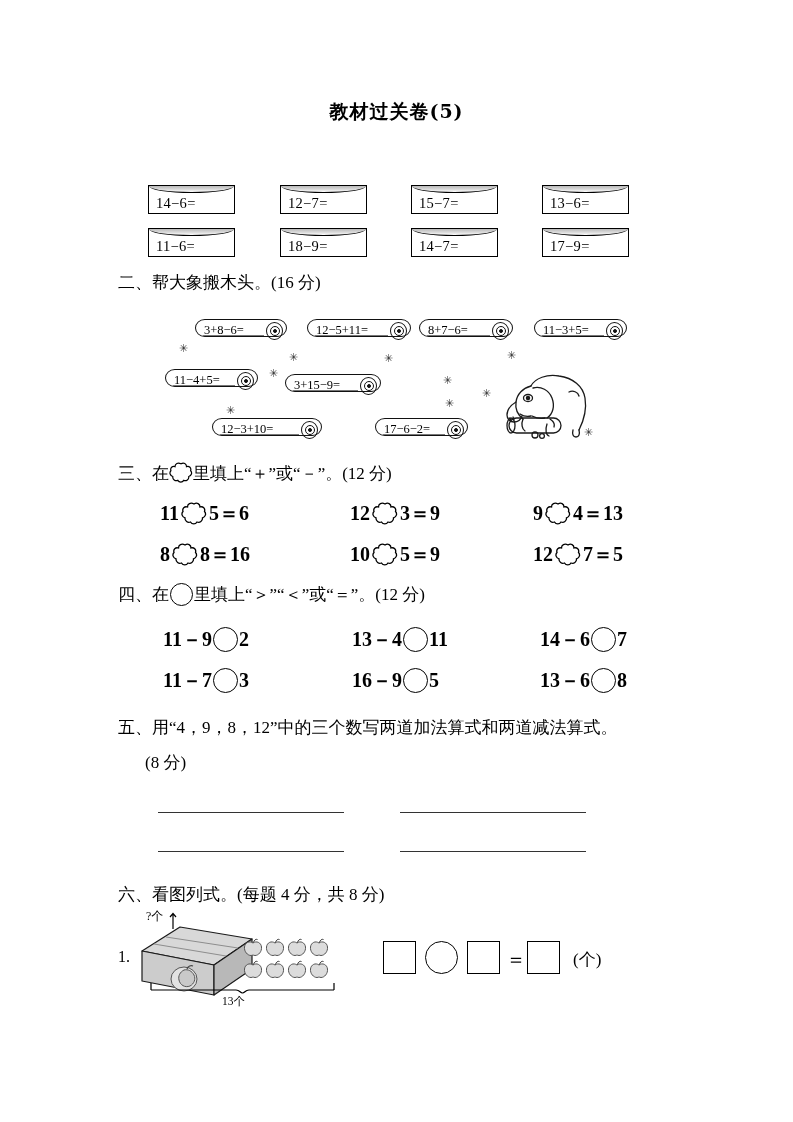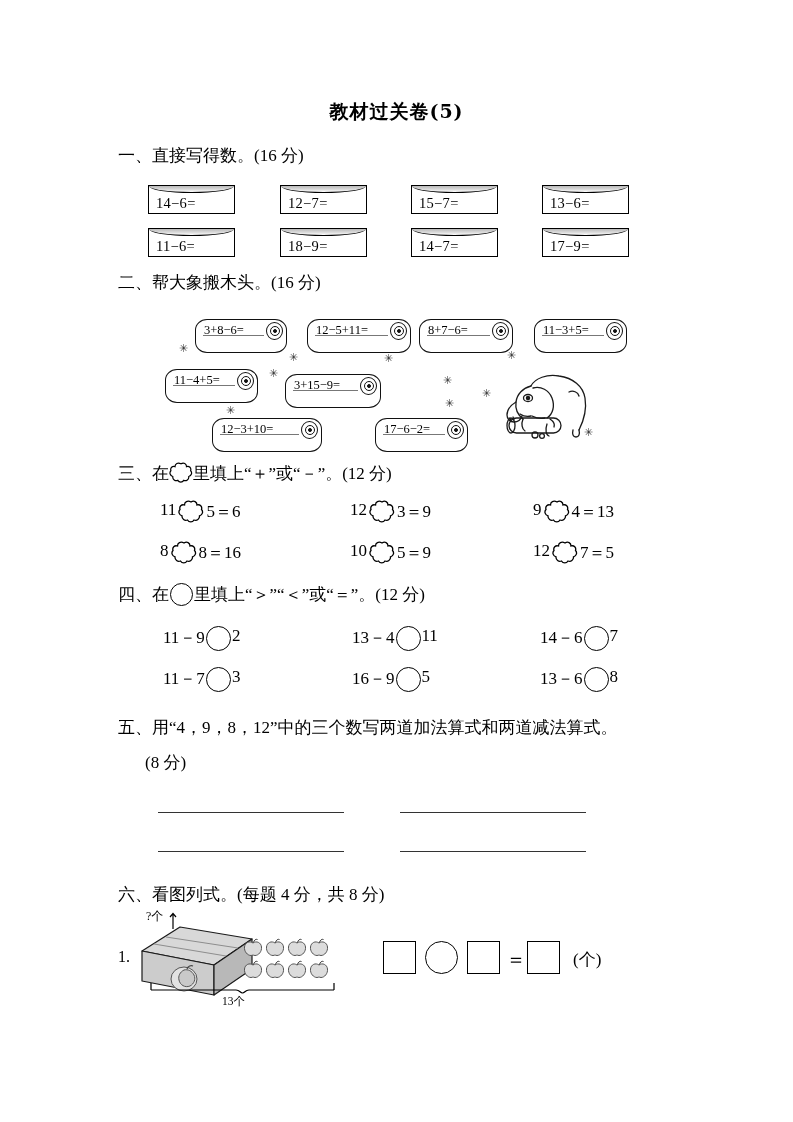--- a/index.html
+++ b/index.html
@@ -65,21 +65,21 @@
     position: absolute;
     left: 7px;
     top: 9px;
     font-size: 14.5px;
     letter-spacing: 0.3px;
   }
 
   
   .log {
     position: absolute;
-    height: 34px;
+    height: 18px;
     border: 1.3px solid #111;
     border-radius: 12px / 11px;
     background: #fff;
     box-sizing: border-box;
   }
   .log .expr {
     position: absolute;
     left: 8px;
     top: 3px;
     font-size: 12.5px;
@@ -123,24 +123,25 @@
     text-align: center;
   }
 
   .elephant {
     position: absolute;
   }
 
   
   .qrow {
     position: absolute;
-    font-size: 17px;
+    font-size: 20px;
     white-space: nowrap;
     display: flex;
-    align-items: flex-start;
+    align-items: center;
+    font-weight: bold;
   }
   .flower {
     display: inline-block;
     width: 26px;
     height: 24px;
     margin: 0 2px;
     vertical-align: middle;
   }
   .circ {
     display: inline-block;
@@ -219,21 +220,20 @@
     font-size: 17px;
   }
 </style>
 </head>
 <body>
 
 <div class="page">
 
   <div class="doc-title">教材过关卷(5)</div>
 
-  <div class="sec-head" style="top:145px">一、直接写得数。(16 分)</div>
 
   <div class="calcbox" style="left:148px; top:185px">
     <div class="shade"></div>
     <div class="expr">14−6=</div>
   </div>
   <div class="calcbox" style="left:280px; top:185px">
     <div class="shade"></div>
     <div class="expr">12−7=</div>
   </div>
   <div class="calcbox" style="left:411px; top:185px">

